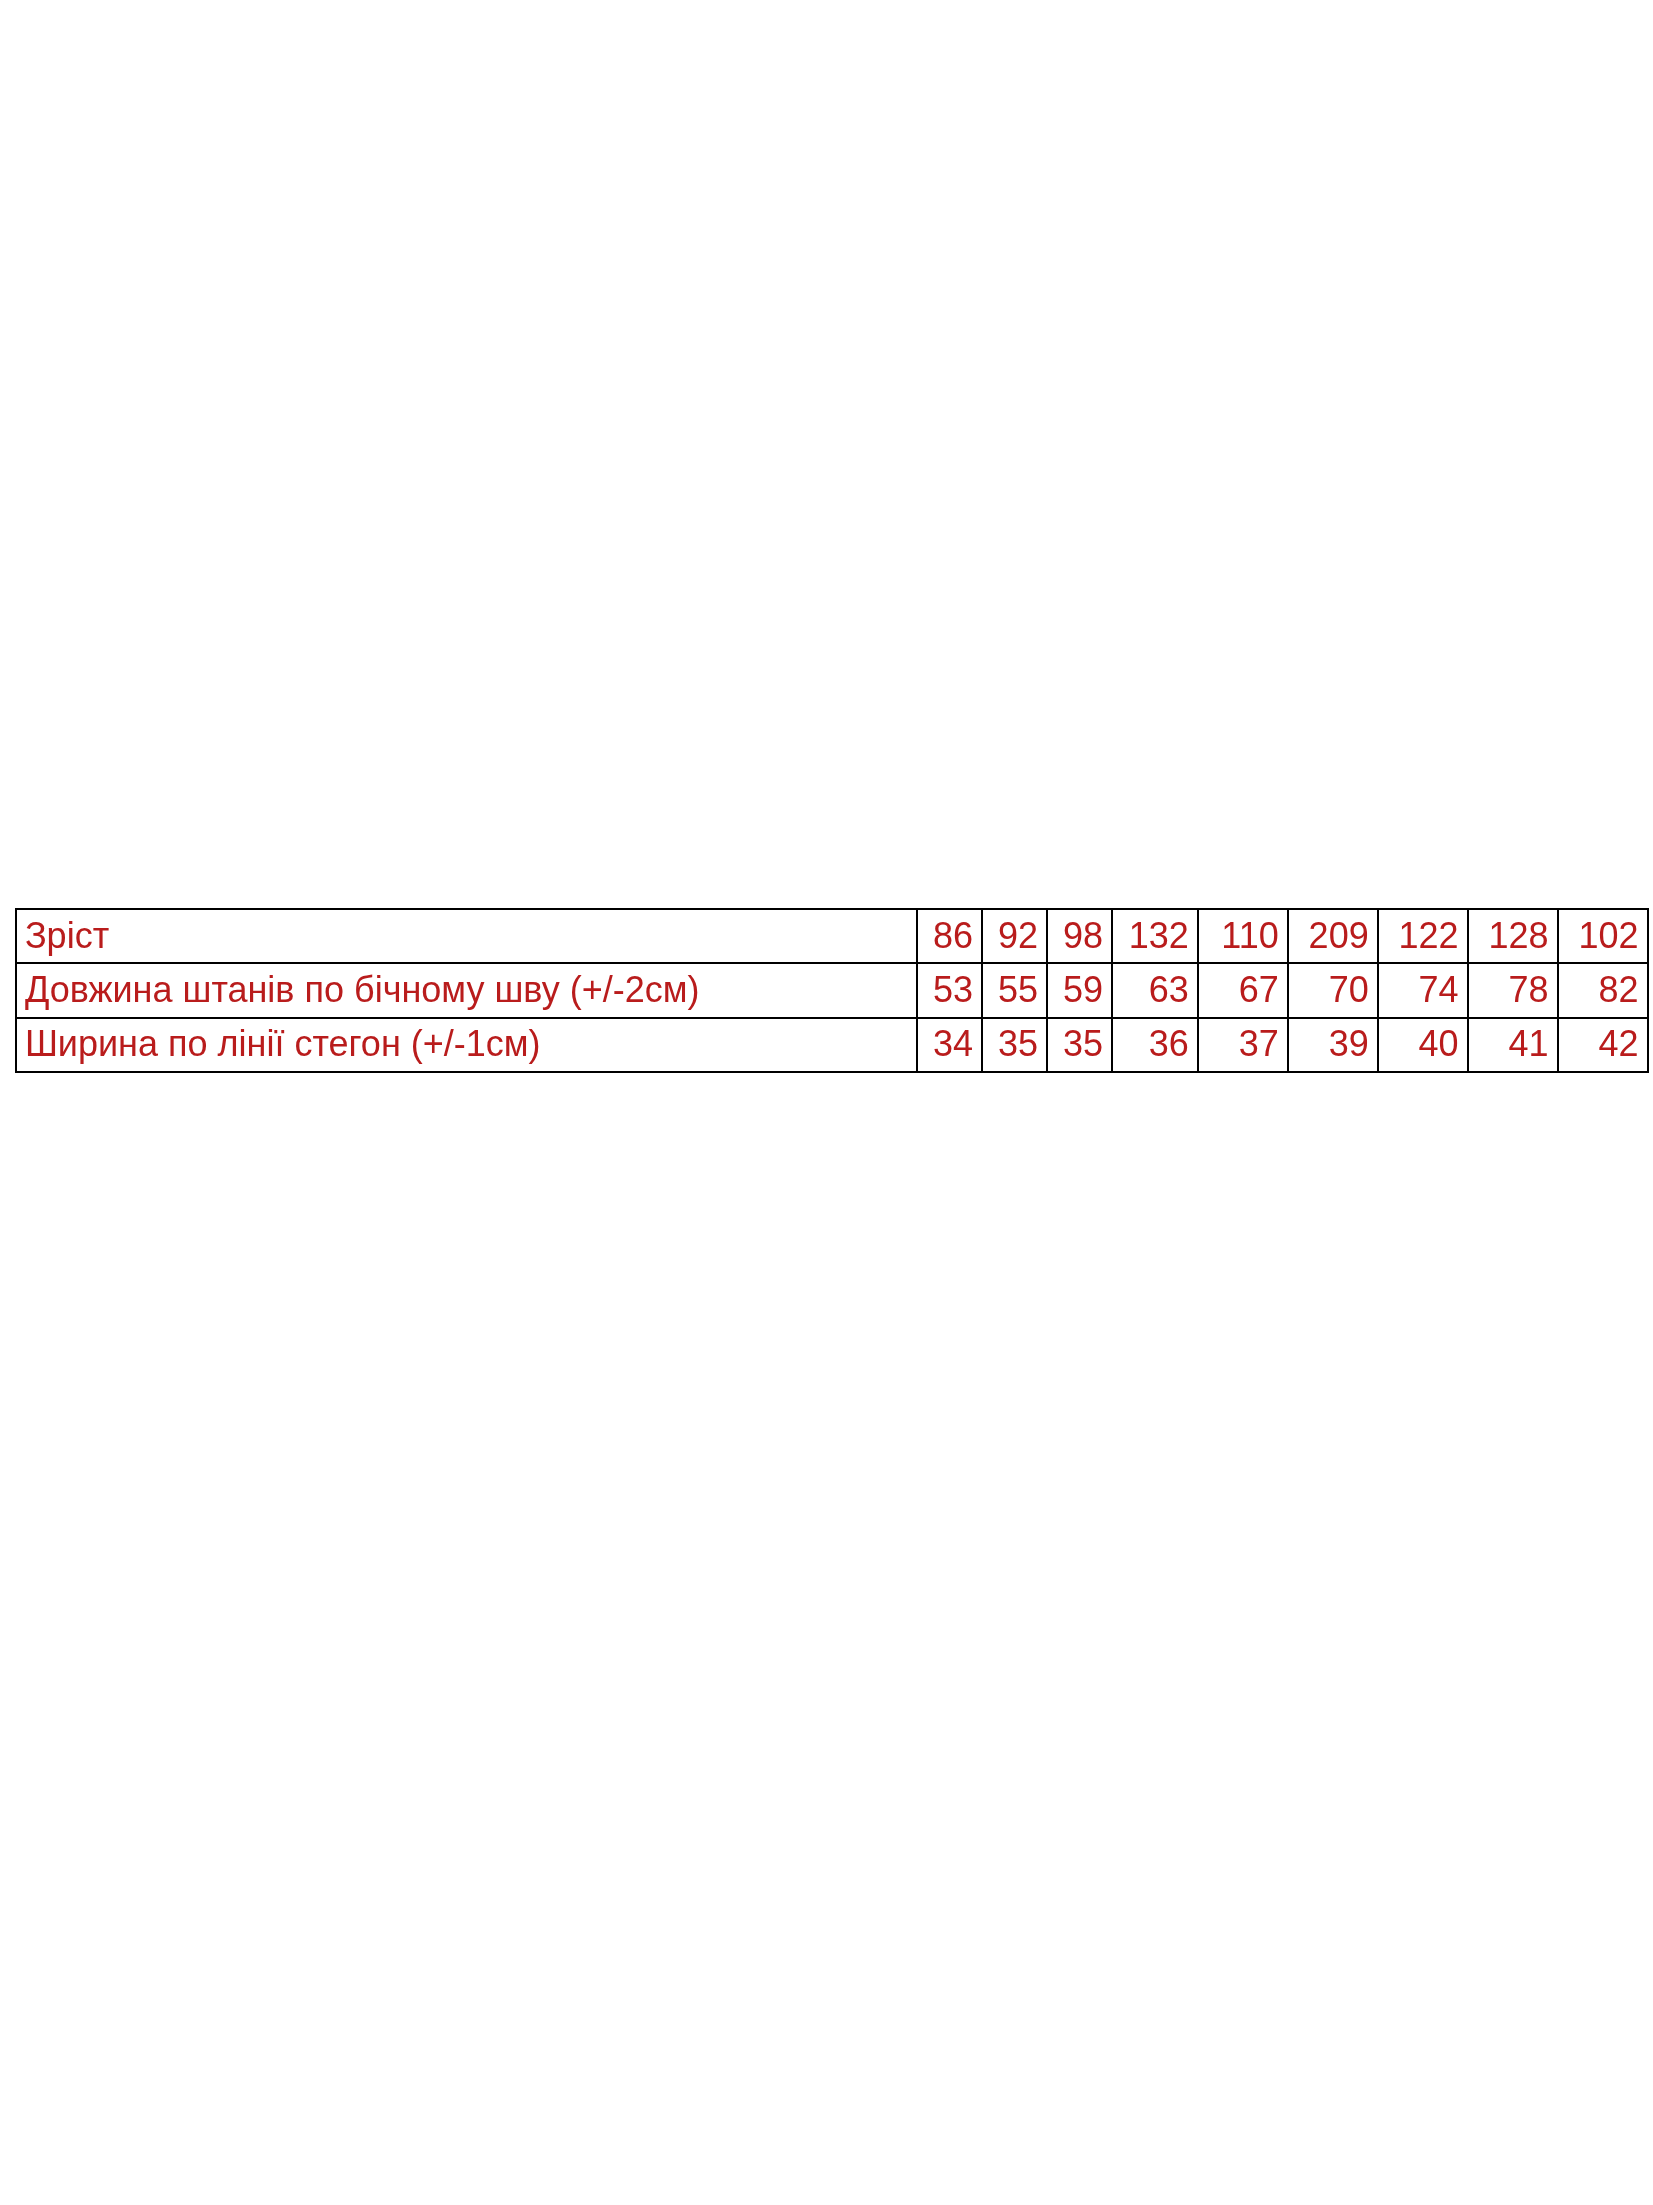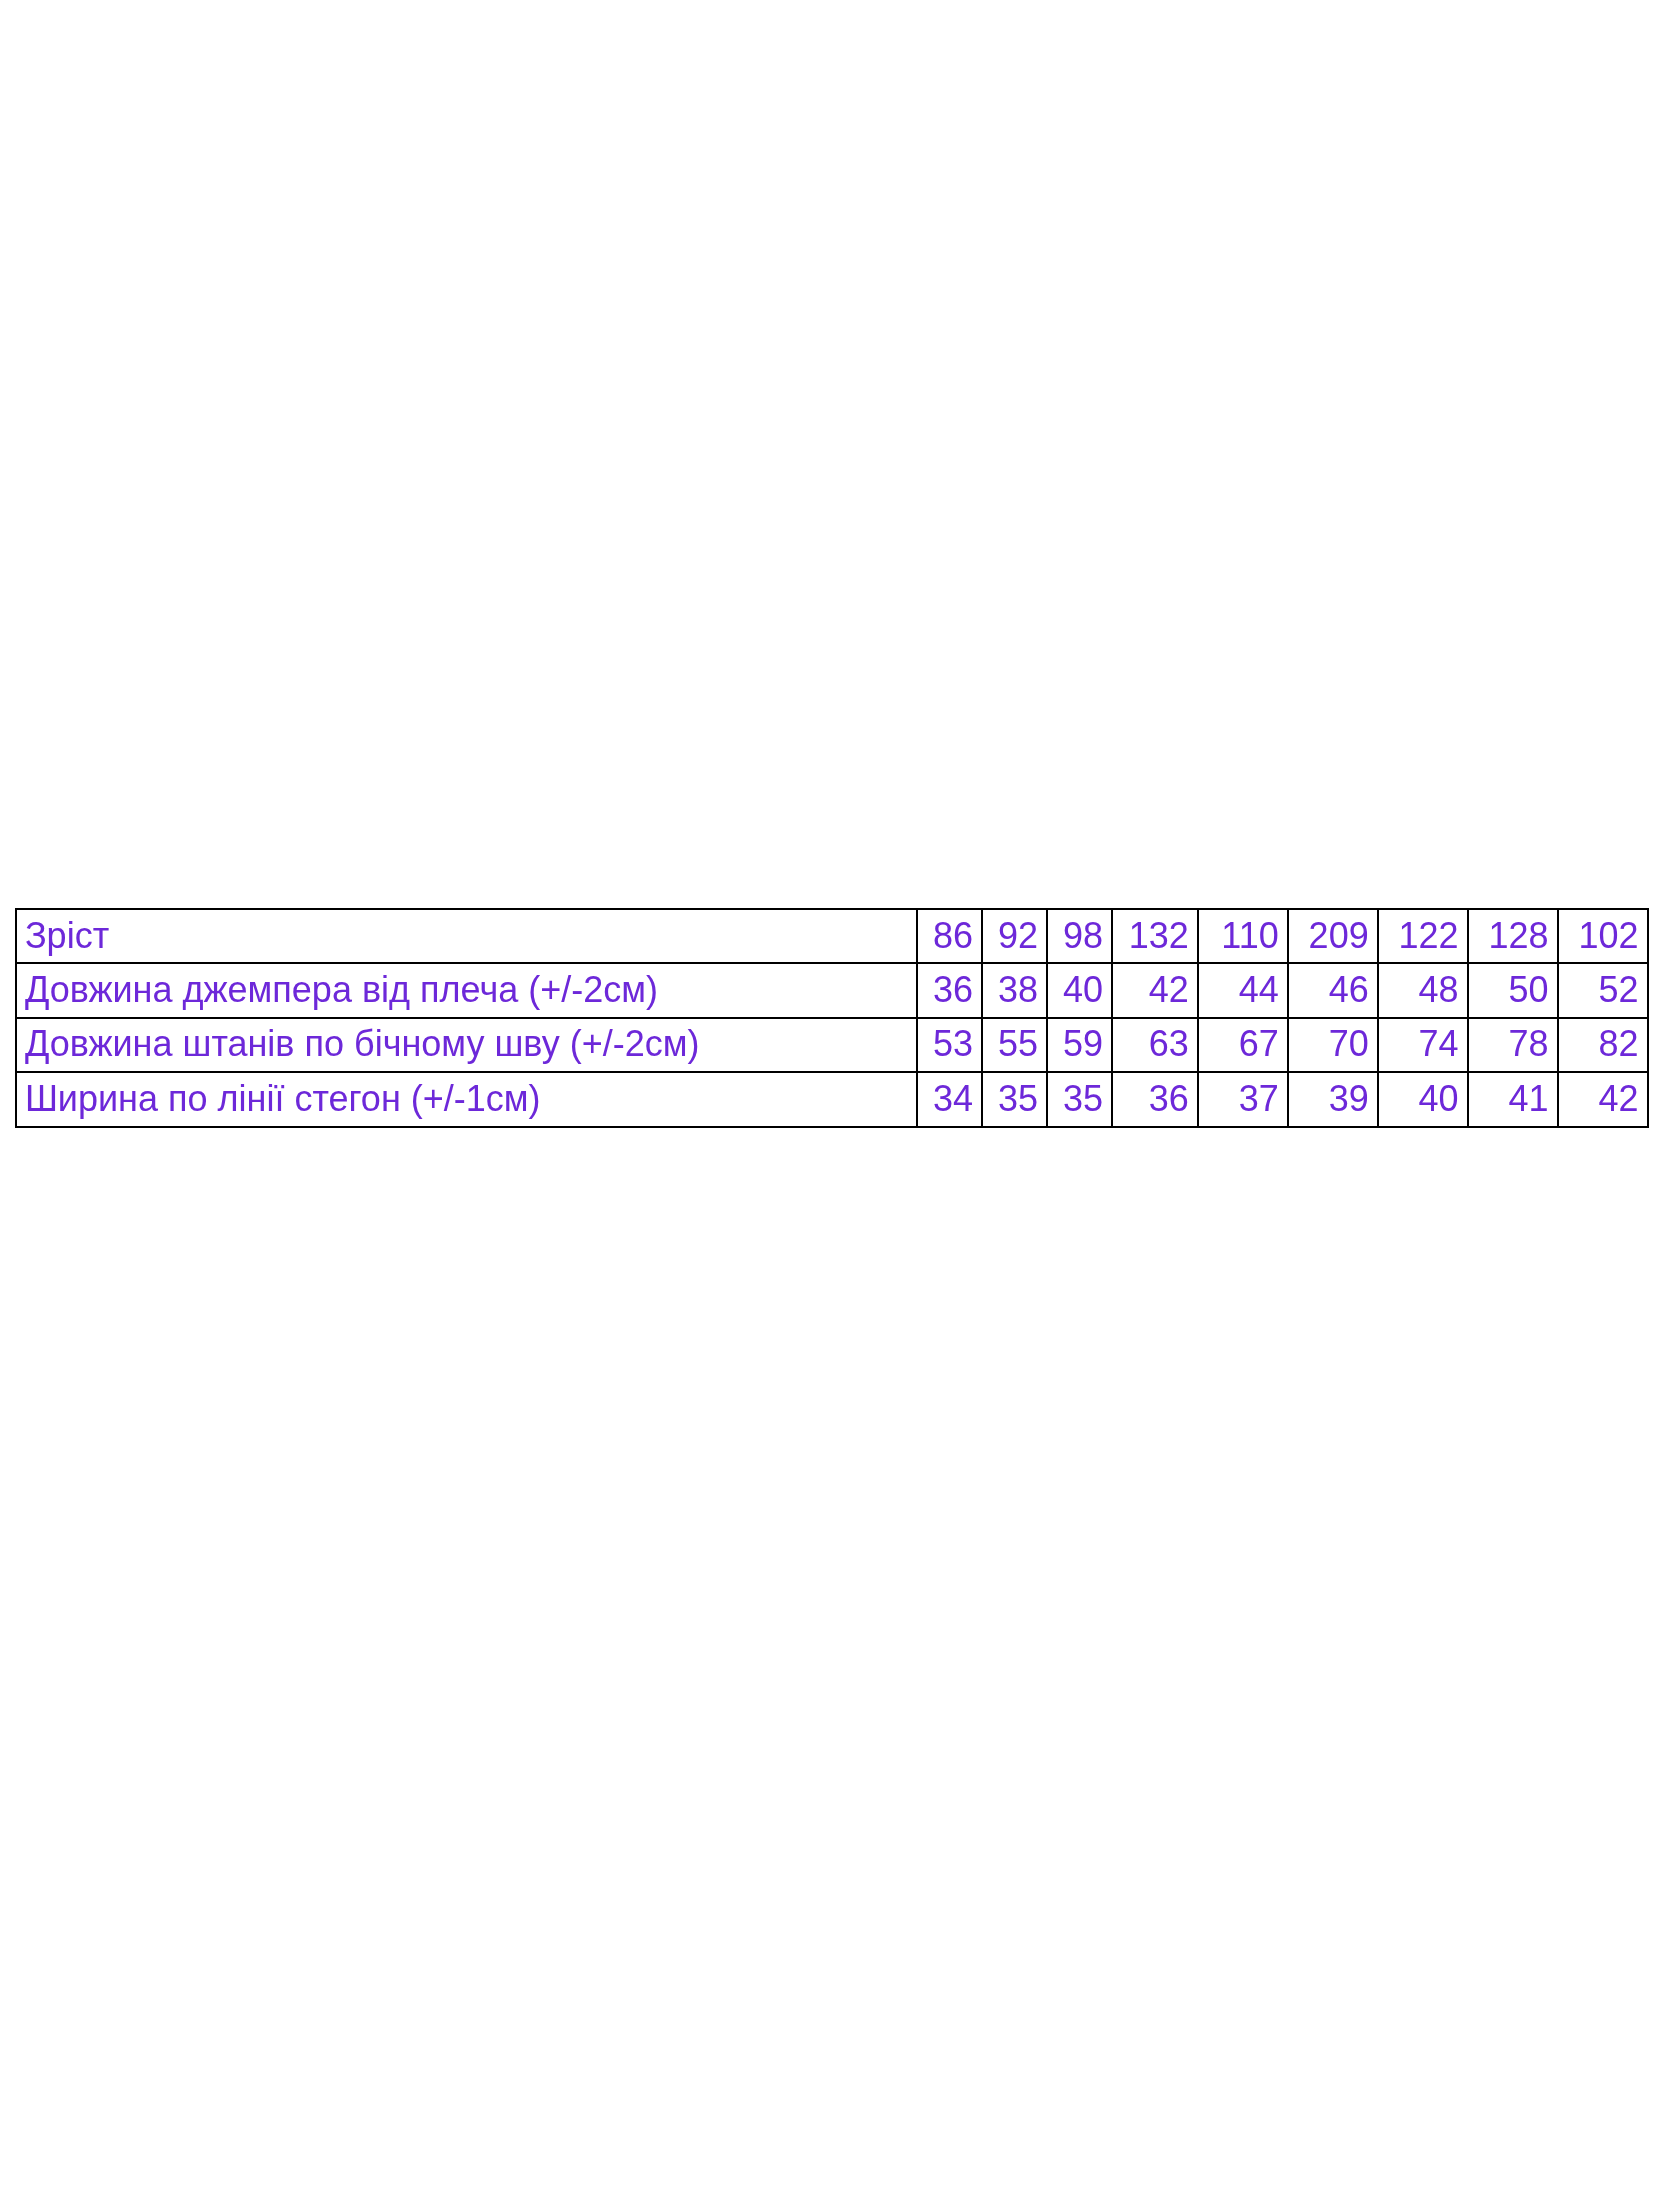--- a/index.html
+++ b/index.html
@@ -34,21 +34,21 @@
     border-collapse: collapse;
     table-layout: fixed;
     background: #ffffff;
   }
 
   table.size-table td {
     border: 2.5px solid #000000;
     font-family: "Liberation Sans", sans-serif;
     font-size: 36px;
     line-height: 1.05;
-    color: #6d28d9;
+    color: #b91c1c;
     padding: 6.5px 4.9px 8.2px 4.9px;
     white-space: nowrap;
     vertical-align: middle;
     background: #ffffff;
   }
 
   table.size-table td.label {
     text-align: left;
     padding-left: 8.2px;
     padding-right: 8.2px;
@@ -97,32 +97,20 @@
           <td class="val">92</td>
           <td class="val">98</td>
           <td class="val">132</td>
           <td class="val">110</td>
           <td class="val">209</td>
           <td class="val">122</td>
           <td class="val">128</td>
           <td class="val">102</td>
         </tr>
         <tr>
-          <td class="label">Довжина джемпера від плеча (+/-2см)</td>
-          <td class="val">36</td>
-          <td class="val">38</td>
-          <td class="val">40</td>
-          <td class="val">42</td>
-          <td class="val">44</td>
-          <td class="val">46</td>
-          <td class="val">48</td>
-          <td class="val">50</td>
-          <td class="val">52</td>
-        </tr>
-        <tr>
           <td class="label">Довжина штанів по бічному шву (+/-2см)</td>
           <td class="val">53</td>
           <td class="val">55</td>
           <td class="val">59</td>
           <td class="val">63</td>
           <td class="val">67</td>
           <td class="val">70</td>
           <td class="val">74</td>
           <td class="val">78</td>
           <td class="val">82</td>

